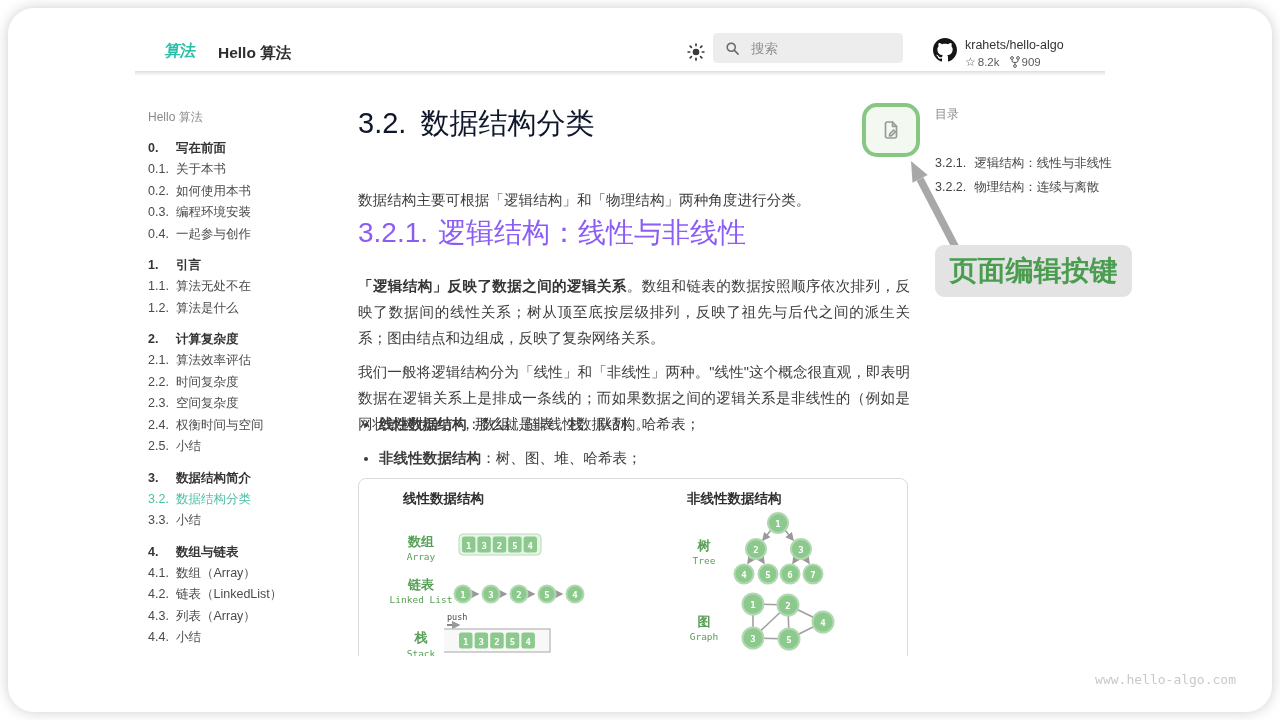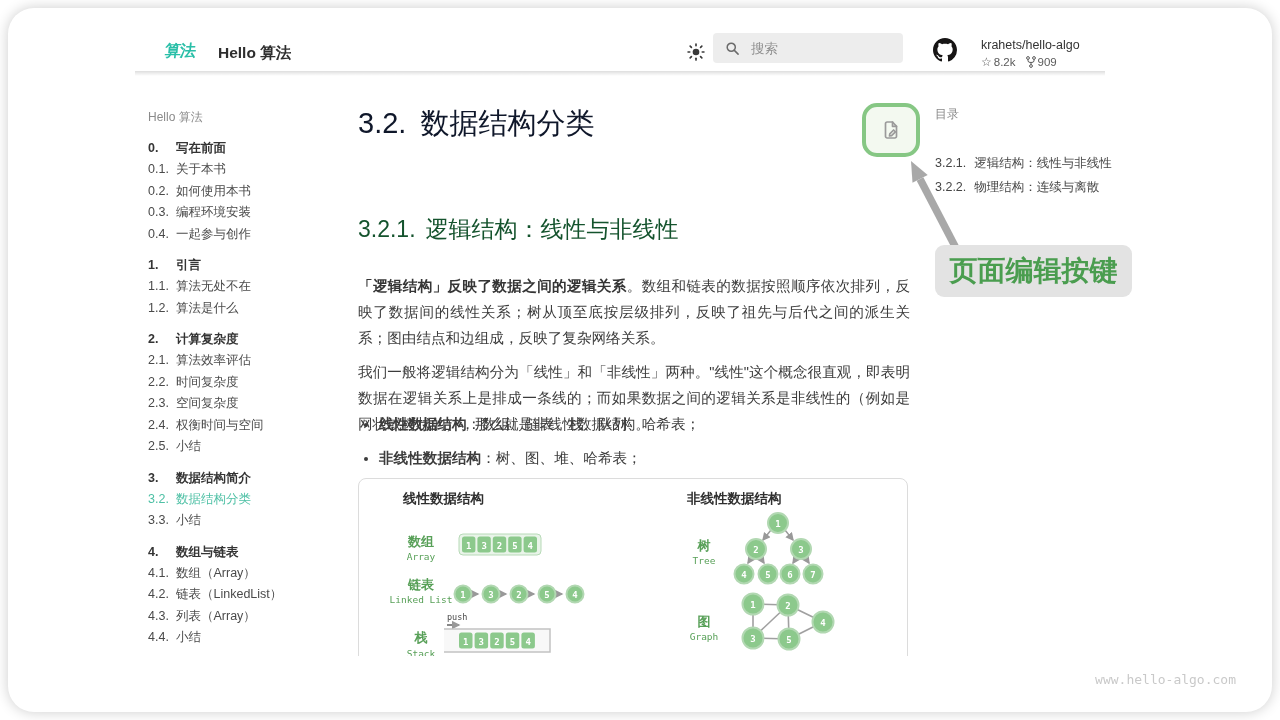--- a/index.html
+++ b/index.html
@@ -21,21 +21,21 @@
     letter-spacing:-1px; cursor:pointer; }
   .site-title { position:absolute; left:210px; top:35px; font-size:15.5px;
     font-weight:bold; color:#2e2e2e; cursor:pointer; }
   .theme-toggle { position:absolute; left:678px; top:34px; width:20px; height:20px; cursor:pointer; }
   .searchbox { position:absolute; left:705px; top:25px; width:190px; height:30px;
     background:#ededed; border-radius:4px; display:flex; align-items:center; }
   .searchbox svg { margin-left:12px; margin-right:9px; flex:none; }
   .searchbox input { flex:1; min-width:0; border:none; outline:none; background:transparent;
     font-size:13.5px; color:#333; font-family:"Liberation Sans",sans-serif; }
   .searchbox input::placeholder { color:#8f8f8f; }
-  .repo { position:absolute; left:925px; top:30px; display:flex; align-items:flex-start; cursor:pointer;gap:16px; }
+  .repo { position:absolute; left:925px; top:30px; display:flex; align-items:flex-start; cursor:pointer; }
   .repo-text { margin-left:8px; }
   .repo-name { font-size:12.5px; color:#333; line-height:15px; }
   .repo-stats { font-size:11.5px; color:#5a5a5a; margin-top:2px; display:flex; align-items:center; }
   .repo-stats .star-glyph { font-size:12px; margin-right:2px; }
   .repo-stats .fork-wrap { margin-left:10px; margin-right:2px; display:inline-flex; }
   .hdr-shadow { position:absolute; left:127px; top:63px; width:970px; height:5px;
     background:linear-gradient(rgba(0,0,0,0.13), rgba(0,0,0,0)); }
 
   
   .sidebar { position:absolute; left:140px; top:99px; width:206px;
@@ -44,21 +44,21 @@
   .sb-group { margin-top:9px; }
   .sb-title { font-weight:bold; color:#343434; line-height:22px; display:flex; cursor:pointer; }
   .sb-item { line-height:21.5px; display:flex; cursor:pointer; }
   .sb-num { width:28px; flex:none; }
   .sb-item.active { color:#4ec0a5; }
 
   
   .mb { position:absolute; left:350px; width:552px; color:#3c3c3c; }
   .h1 { top:96px; font-size:29px; color:#0f172a; }
   .h1 .num, .h2 .num { margin-right:14px; }
-  .h2 { top:206px; font-size:23px; color:#14532d; }
+  .h2 { top:206px; font-size:28px; color:#8b5cf6; }
   .h2 .num { margin-right:10px; }
   .para { font-size:14.6px; line-height:26px; text-align:justify; }
   .p-intro { top:164px; }
   .p1 { top:250px; }
   .p2 { top:336px; }
   .para b { color:#353535; }
   .bullets { top:406px; margin:0; padding-left:21px; }
   .bullets li { font-size:14.6px; line-height:21px; }
   .bullets li + li { margin-top:13px; }
 
@@ -254,20 +254,21 @@
           <span class="sb-num">4.4.</span>
           <span>小结</span>
           </div>
       </div>
     </nav>
 
     <div class="mb h1">
       <span class="num">3.2.</span><span>数据结构分类</span>
     </div>
 
+    <p class="mb para p-intro">数据结构主要可根据「逻辑结构」和「物理结构」两种角度进行分类。</p>
 
     <div class="mb h2">
       <span class="num">3.2.1.</span><span>逻辑结构：线性与非线性</span>
     </div>
 
     <p class="mb para p1"><b>「逻辑结构」反映了数据之间的逻辑关系</b><span>。数组和链表的数据按照顺序依次排列，反映了数据间的线性关系；树从顶至底按层级排列，反映了祖先与后代之间的派生关系；图由结点和边组成，反映了复杂网络关系。</span></p>
 
     <p class="mb para p2">我们一般将逻辑结构分为「线性」和「非线性」两种。"线性"这个概念很直观，即表明数据在逻辑关系上是排成一条线的；而如果数据之间的逻辑关系是非线性的（例如是网状或树状的），那么就是非线性数据结构。</p>
 
     <ul class="mb bullets">

